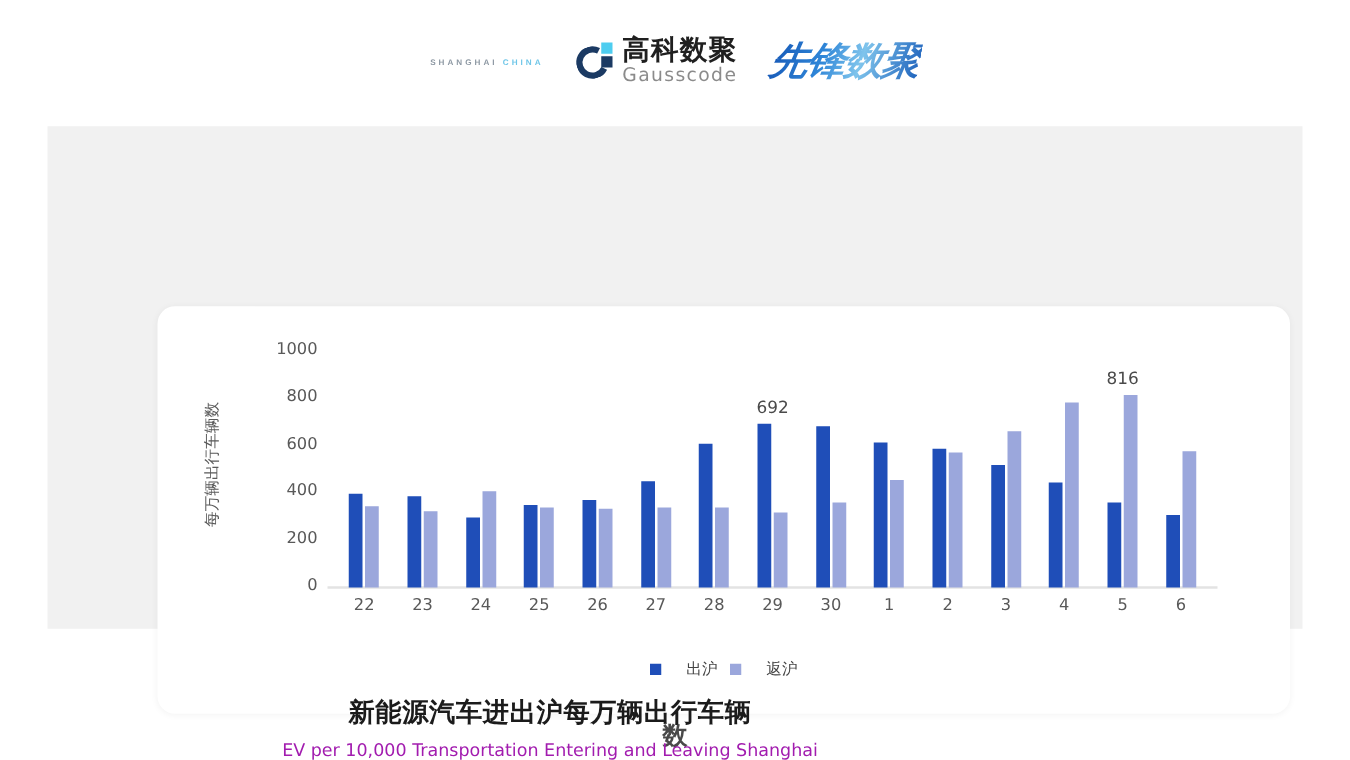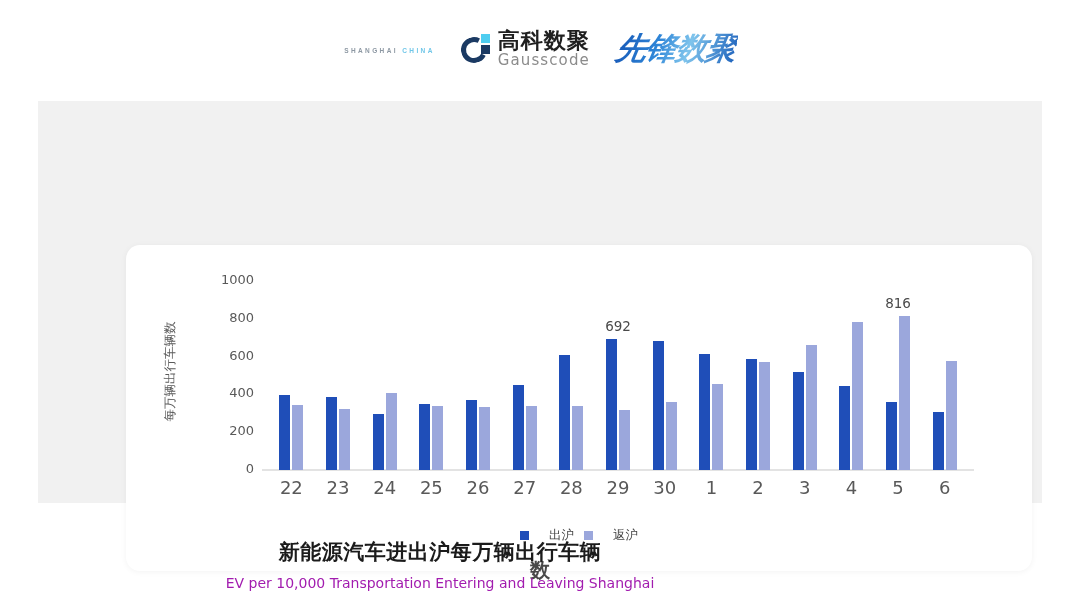--- a/index.html
+++ b/index.html
@@ -130,42 +130,42 @@
     position: absolute; left: 50%; transform: translateX(-50%);
     font-size: 13.5px; color: #4a4a4a; white-space: nowrap;
     font-family: "DejaVu Sans", sans-serif;
   }
 
   .xticks {
     position: absolute; left: 142px; top: 232px; width: 700px;
     display: flex;
   }
   .xtick {
-    flex: 1 1 0; text-align: center; font-size: 18px; color: #595959;
+    flex: 1 1 0; text-align: center; font-size: 13px; color: #595959;
     font-family: "DejaVu Sans", sans-serif;
   }
   .xlabel {
     position: absolute; left: 142px; top: 254px; width: 700px;
     text-align: center; font-size: 13px; color: #5a5a5a;
     font-family: "DejaVu Sans", sans-serif;
   }
   .legend {
     position: absolute; left: 0; top: 282px; width: 906px;
     display: flex; align-items: center; justify-content: center; gap: 10px;
     font-size: 12.5px; color: #444;
     font-family: "DejaVu Sans", sans-serif;
   }
   .legend-item { display: flex; align-items: center; gap: 20px; }
   .legend-swatch { width: 9px; height: 9px; display: inline-block; }
   .legend-swatch.out { background: #1f4eb8; }
   .legend-swatch.ret { background: #9ba7dc; }
 
   
   .caption-wrap {
-    position: absolute; left: 0; top: 538px; width: 880px; text-align: center;
+    position: absolute; left: 0; top: 556px; width: 880px; text-align: center;
   }
   .caption-cn {
     font-size: 21px; font-weight: 700; color: #1b1b1b;
     letter-spacing: 0.5px;
     font-family: "DejaVu Sans", sans-serif;
   }
   .caption-ghost {
     position: absolute; left: 0; top: 19px; width: 1080px; text-align: center;
     font-size: 20px; font-weight: 700; color: #2a2a2a; opacity: 0.85;
     font-family: "DejaVu Sans", sans-serif; pointer-events: none;

